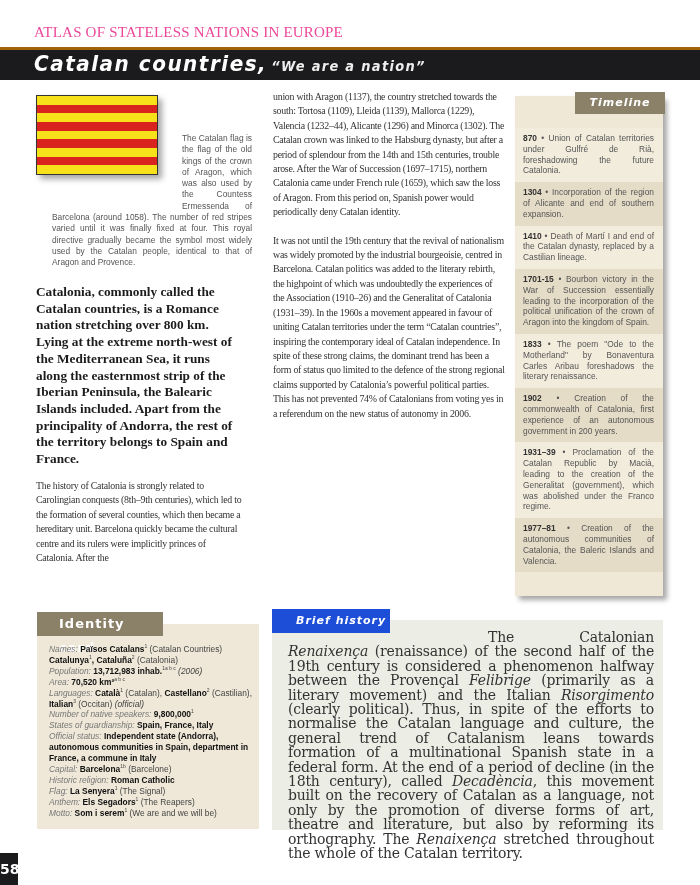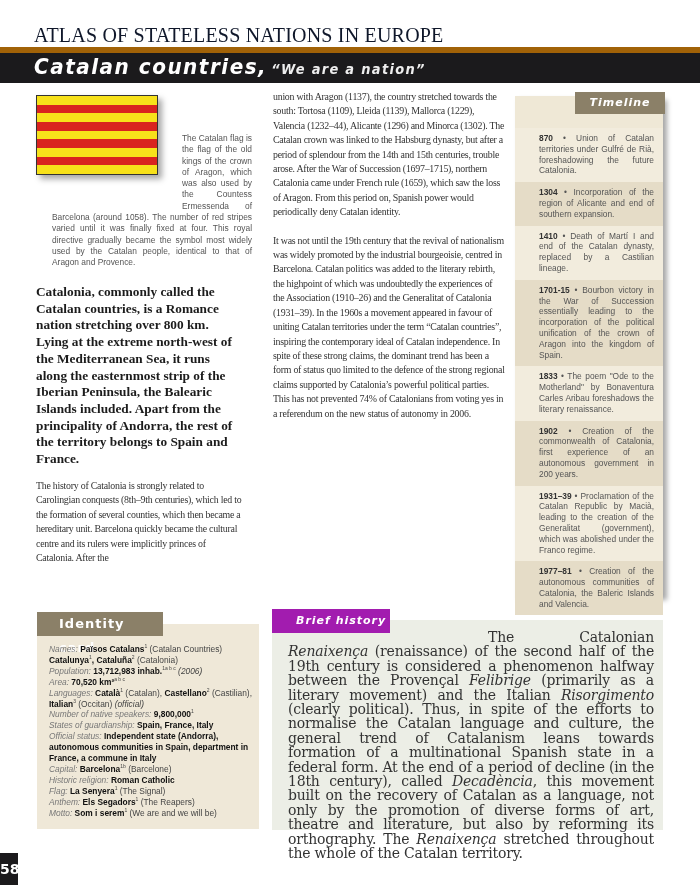--- a/index.html
+++ b/index.html
@@ -2,26 +2,26 @@
 <html><head>
 <meta charset="utf-8">
 <style>
   html, body { margin: 0; padding: 0; }
   body {
     width: 700px; height: 885px; position: relative; overflow: hidden;
     background: #ffffff; font-family: "DejaVu Serif", serif; color: #2a2a2a;
   }
   .atlas-title {
     position: absolute; left: 34px; top: 24px;
-    font-family: "Liberation Serif", serif; font-size: 20px; letter-spacing: 0.2px;
-    color: #0f172a; font-weight: normal;
+    font-family: "Liberation Serif", serif; font-size: 15px; letter-spacing: 0.2px;
+    color: #ec4899; font-weight: normal;
   }
   .title-bar {
     position: absolute; left: 0; top: 47px; width: 700px; height: 30px;
-    background: #1b1a1c; border-top: 6px solid #a16207;
+    background: #1b1a1c; border-top: 3px solid #a16207;
   }
   .title-main {
     position: absolute; left: 34px; top: 2px; color: #fff;
     font-family: "DejaVu Sans", sans-serif; font-weight: bold; font-style: italic;
     font-size: 20px; letter-spacing: 1.5px; transform: scaleY(1.05);
   }
   .title-sub {
     font-size: 13px; font-weight: bold; font-style: italic; letter-spacing: 1.3px; color: #eee;
     margin-left: 4px;
   }
@@ -62,21 +62,21 @@
     background: #efe8d6; box-shadow: 4px 4px 5px rgba(0,0,0,0.35);
   }
   .timeline-head {
     position: absolute; left: 60px; top: -4px; width: 90px; height: 22px;
     background: #8b8068; color: #fff;
     font-family: "DejaVu Sans", sans-serif; font-weight: bold; font-style: italic;
     font-size: 11px; letter-spacing: 1px; text-align: center; line-height: 22px;
   }
   .timeline-list { position: absolute; left: 0; top: 32px; width: 148px; }
   .tl-item {
-    padding: 5px 9px 6px 24px;
+    padding: 5px 9px 6px 8px;
     font-family: "Liberation Sans", sans-serif; font-size: 8.4px; line-height: 10.8px; color: #555;
     text-align: justify;
   }
   .tl-item:nth-child(even) { background: #e5dcc7; }
   .tl-item:nth-child(odd) { background: #f2ecdd; }
   .tl-year { font-weight: bold; color: #333; }
 
   
   .idcard {
     position: absolute; left: 37px; top: 624px; width: 222px; height: 205px;
@@ -97,21 +97,21 @@
   .id-italic { font-style: italic; }
   sup { font-size: 5px; line-height: 0; }
 
   
   .history {
     position: absolute; left: 272px; top: 620px; width: 391px; height: 210px;
     background: #eceee6;
   }
   .history-head {
     position: absolute; left: 0; top: -11px; width: 118px; height: 24px;
-    background: #a21caf; color: #fff;
+    background: #1d4ed8; color: #fff;
     font-family: "DejaVu Sans", sans-serif; font-weight: bold; font-style: italic;
     font-size: 11px; letter-spacing: 1px; line-height: 24px; padding-left: 24px; box-sizing: border-box;
   }
   .history-text {
     position: absolute; left: 16px; top: 10px; width: 366px;
     font-family: "DejaVu Serif", serif; font-size: 14px; line-height: 14.4px; color: #333;
     text-align: justify; letter-spacing: -0.2px;
   }
   .history-text::before { content: ""; float: left; width: 200px; height: 12px; }
   .history-text em { font-style: italic; }

